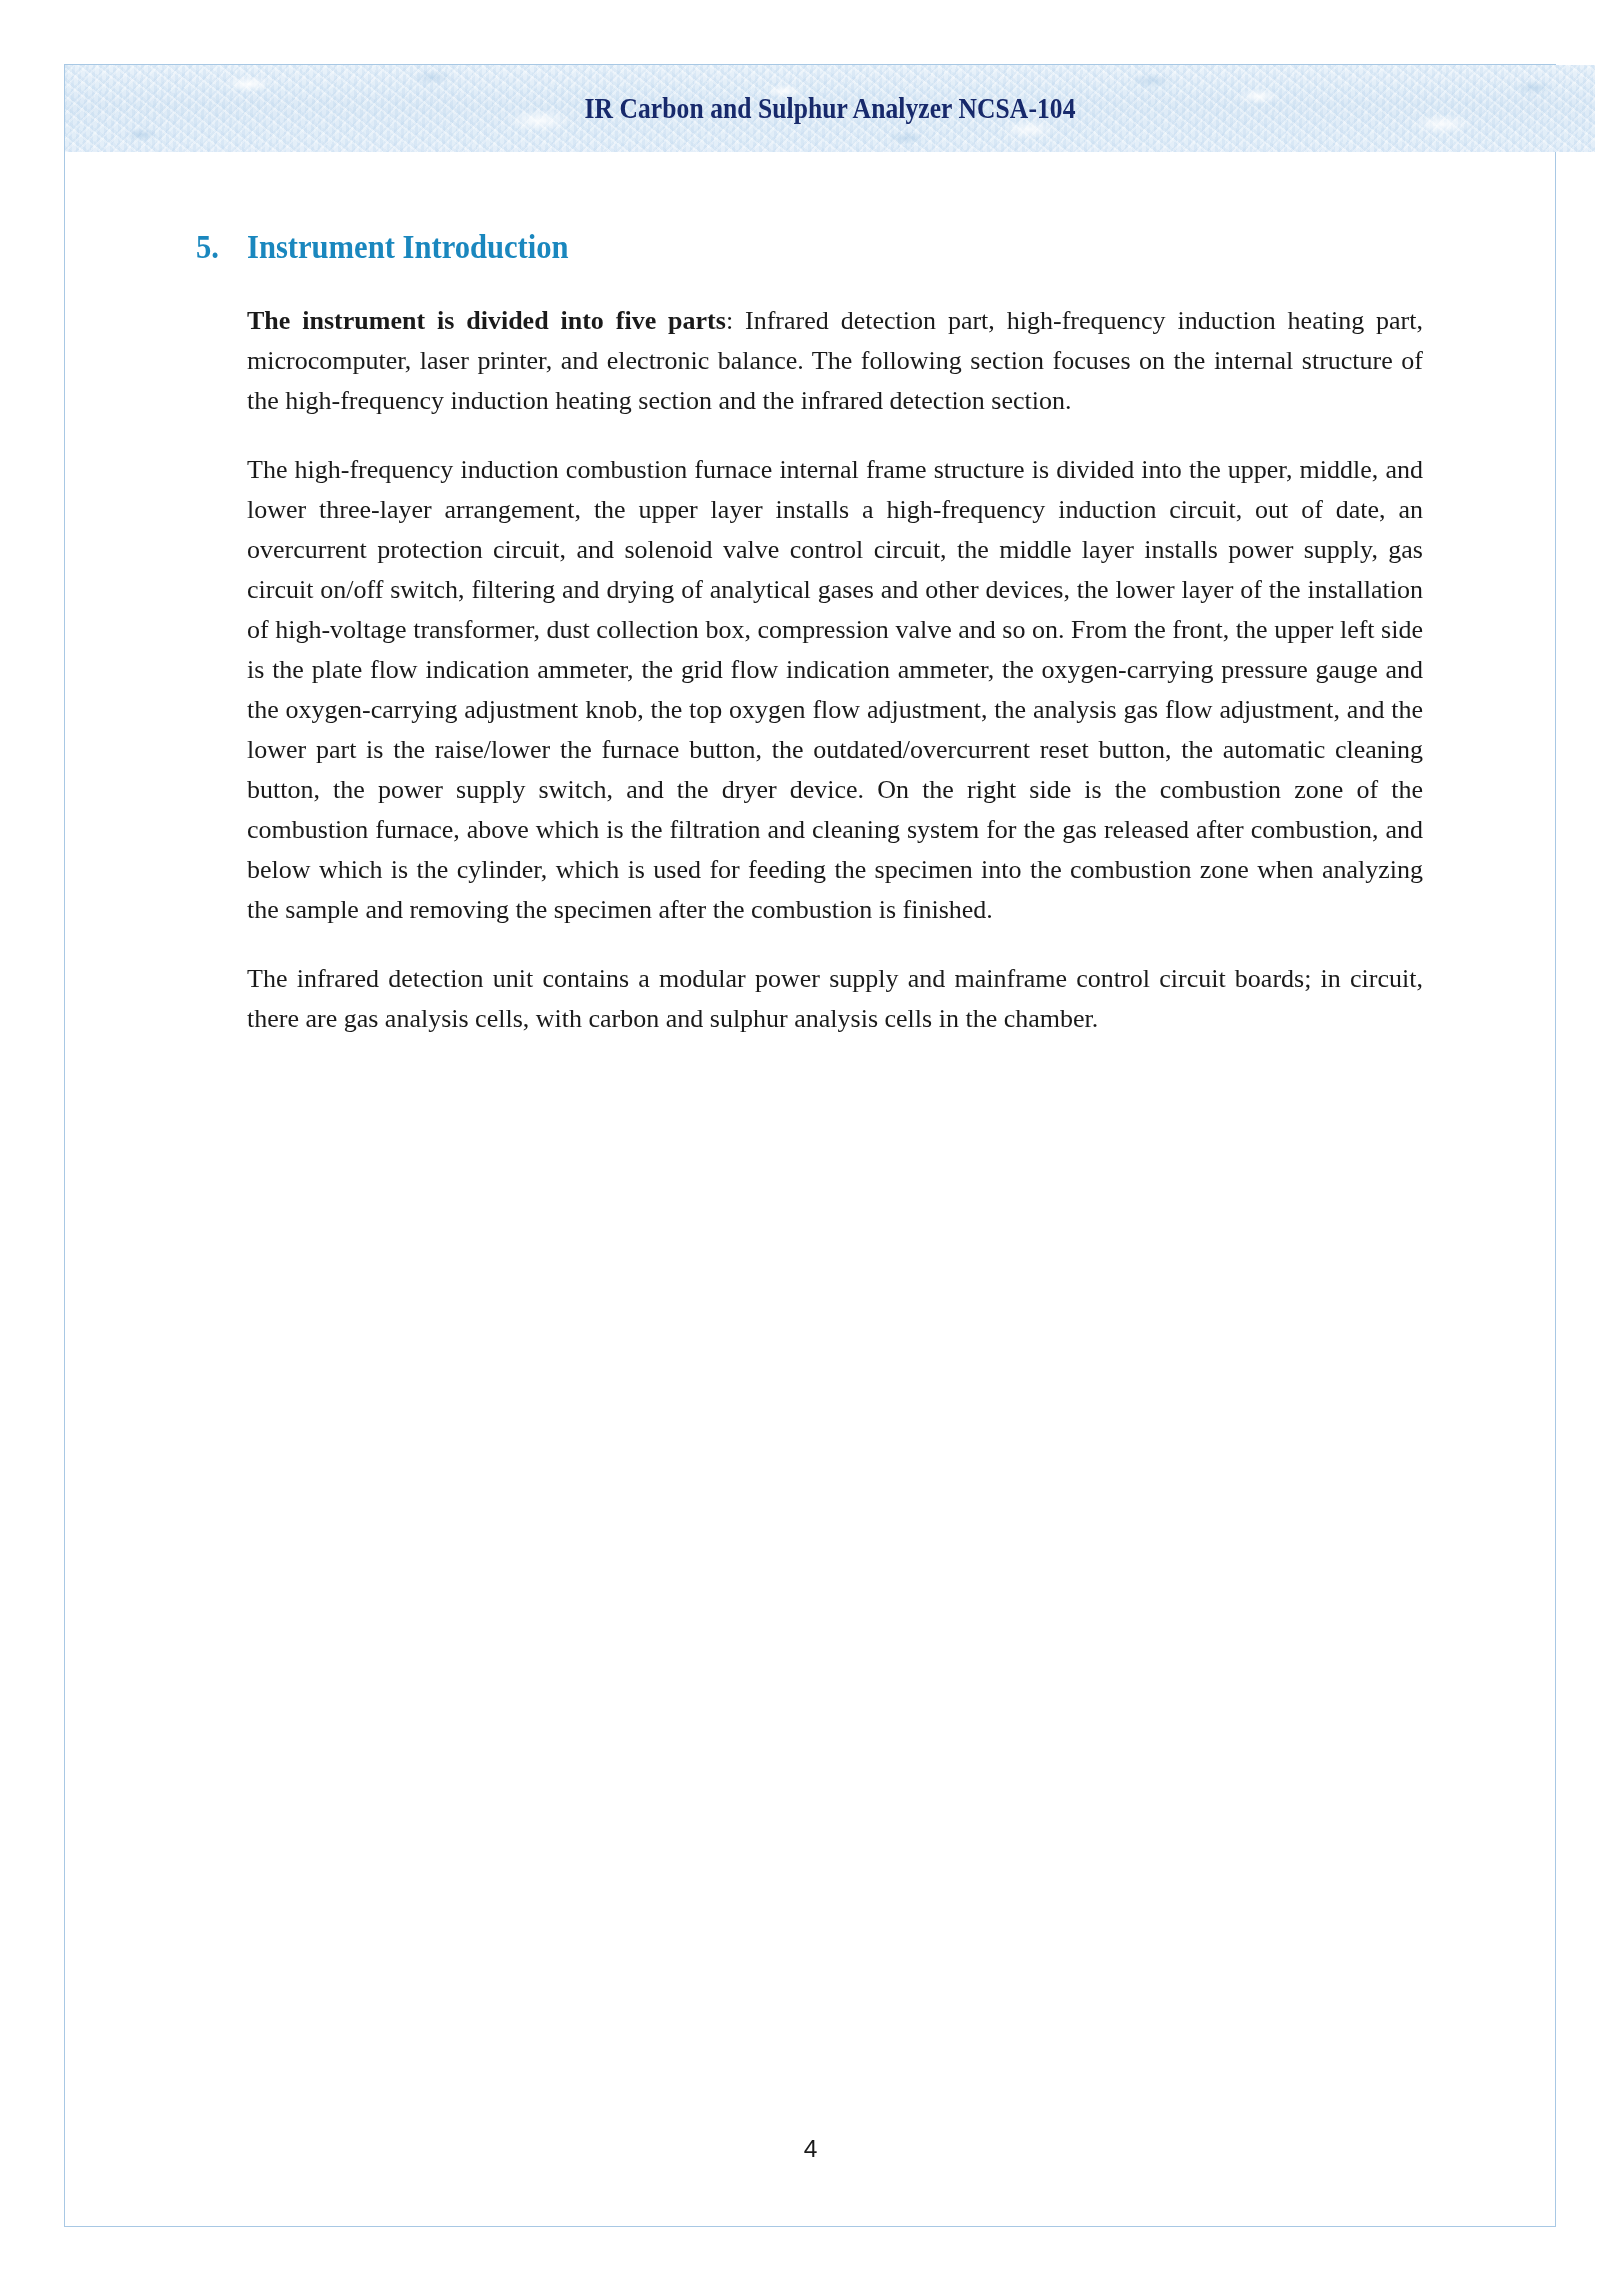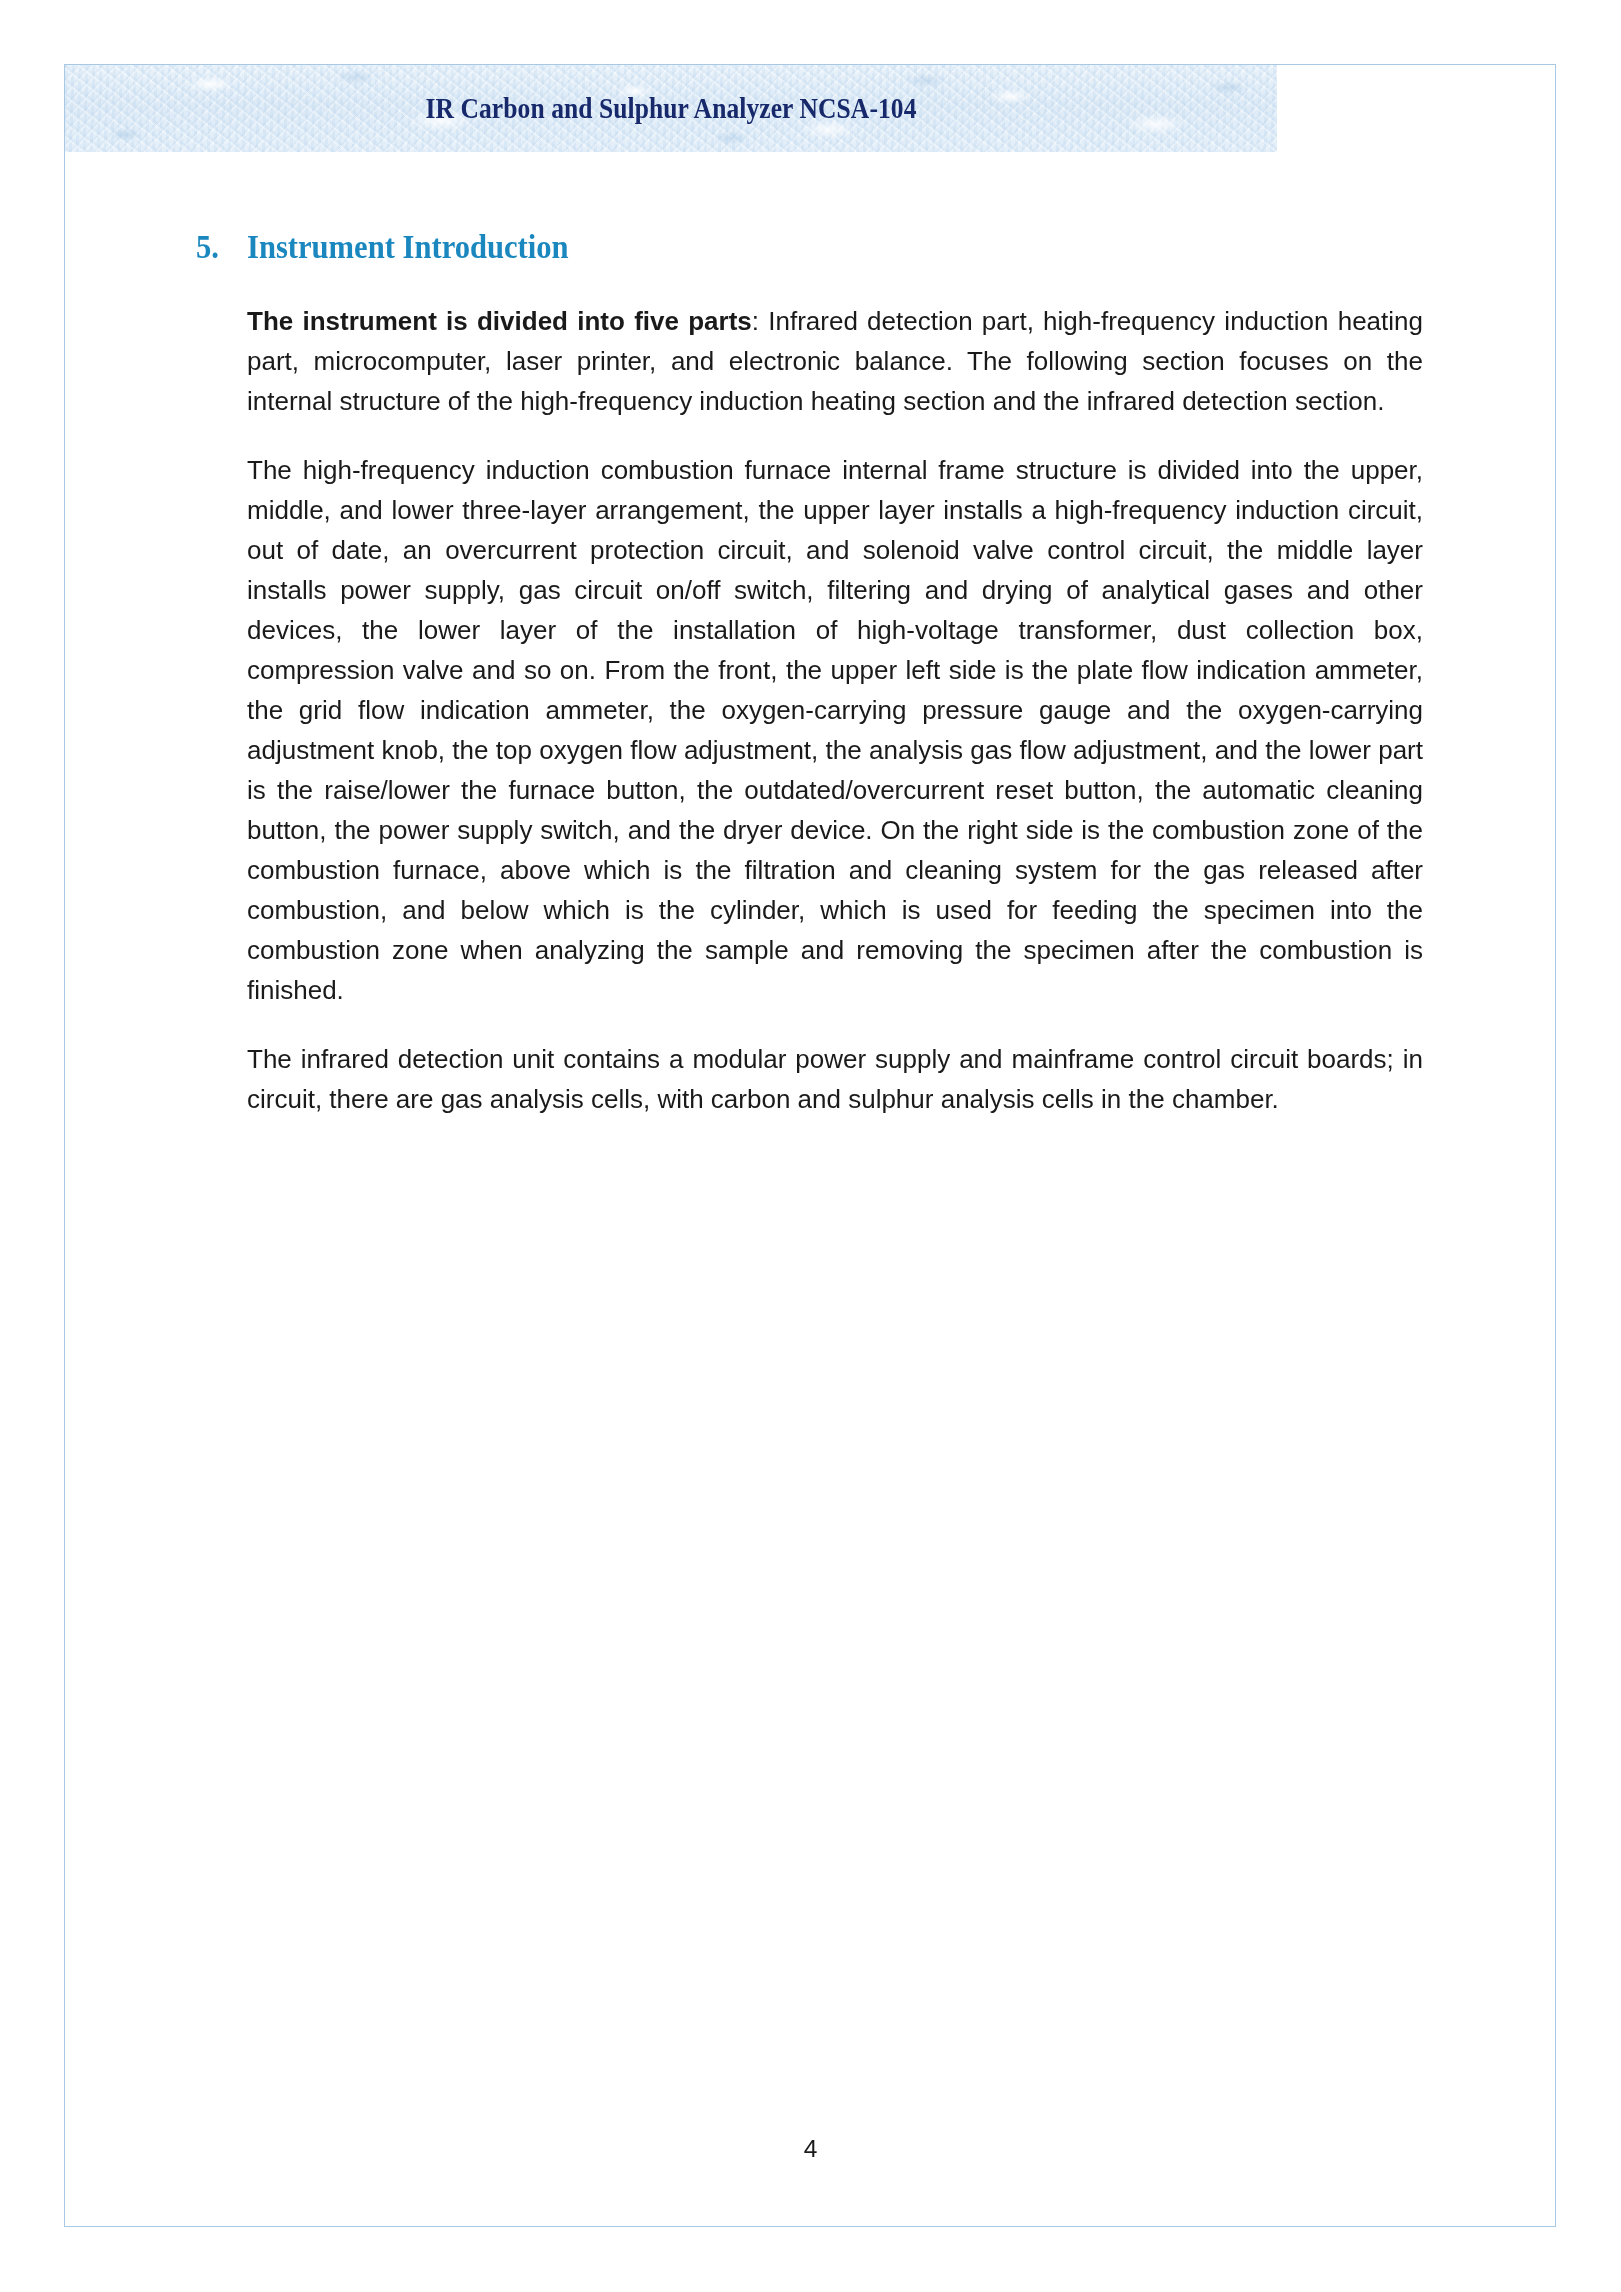--- a/index.html
+++ b/index.html
@@ -29,21 +29,21 @@
     border: 1.5px solid #a8c8e4;
     box-sizing: border-box;
     pointer-events: none;
   }
 
   
   .doc-header {
     position: absolute;
     left: 65px;
     top: 65px;
-    width: 1212px;
+    width: 1530px;
     height: 87px;
     display: flex;
     align-items: center;
     justify-content: center;
     overflow: hidden;
     background-color: #dce9f6;
     background-image:
       radial-gradient(ellipse 33px 11.8px at 12% 22%, rgba(255,255,255,0.95) 0%, rgba(255,255,255,0) 70%),
       radial-gradient(ellipse 47px 15.7px at 31% 64%, rgba(255,255,255,0.85) 0%, rgba(255,255,255,0) 70%),
       radial-gradient(ellipse 25.5px 9.8px at 47% 30%, rgba(255,255,255,0.9) 0%, rgba(255,255,255,0) 72%),
@@ -104,21 +104,21 @@
     transform-origin: left center;
   }
 
   .body-block {
     margin-left: 51px;
     width: 1176px;
   }
 
   p.para {
     margin: 0 0 29px 0;
-    font-family: Liberation Sans, sans-serif;
+    font-family: Liberation Serif, serif;
     font-size: 26px;
     line-height: 40px;
     color: #1a1a1a;
     text-align: justify;
     text-justify: inter-word;
     hyphens: none;
   }
   p.para:last-child { margin-bottom: 0; }
 
   p.para b, p.para .lead {

